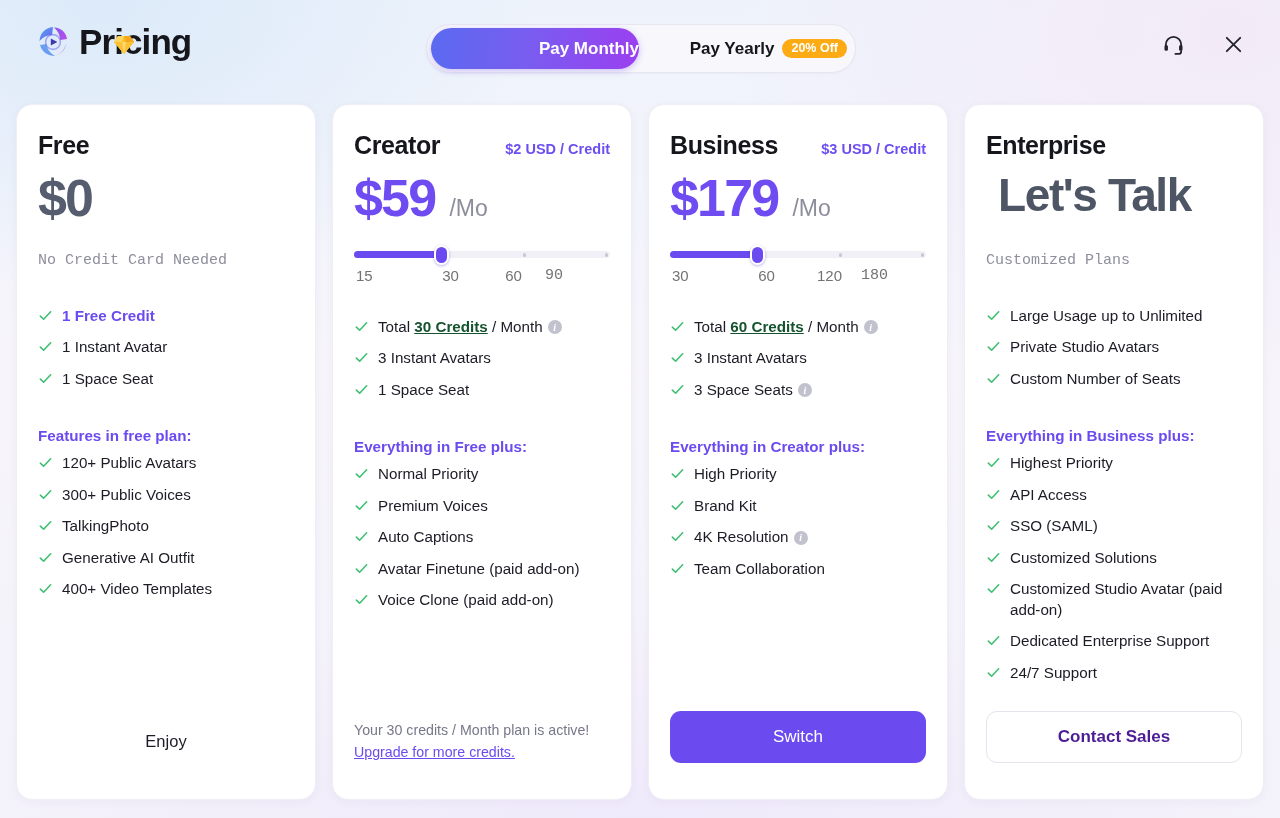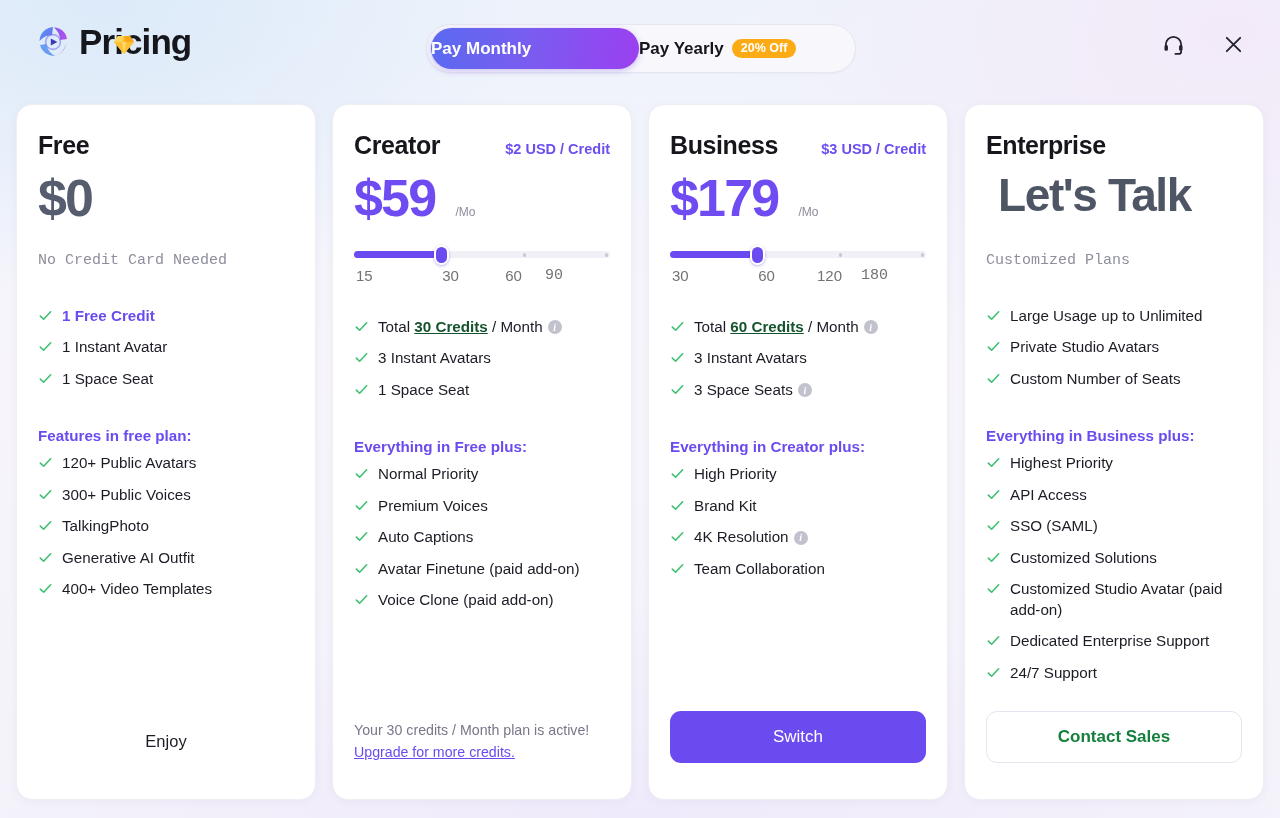--- a/index.html
+++ b/index.html
@@ -37,21 +37,21 @@
     position: absolute; left: 426px; top: 24px;
     width: 430px; height: 49px;
     background: #f7f7fc;
     border: 1px solid #e7e6f0;
     border-radius: 26px;
     display: flex; align-items: center;
     box-shadow: 0 1px 2px rgba(30,20,80,.03);
   }
   .toggle-opt {
     height: 41px; border-radius: 22px;
-    display: flex; align-items: center; justify-content: flex-start; gap: 8px;
+    display: flex; align-items: center; justify-content: flex-end; gap: 8px;
     font-size: 17px; font-weight: 700; cursor: pointer;
     user-select: none;
   }
   .toggle-opt.active {
     margin-left: 4px; width: 208px;
     background: linear-gradient(95deg, #5a6af0 0%, #7a5cf0 48%, #9b3ff0 100%);
     color: #ffffff;
     box-shadow: 0 2px 6px rgba(110,70,230,.30);
   }
   .toggle-opt.inactive {
@@ -100,21 +100,21 @@
   }
   .plan-rate { font-size: 14.5px; font-weight: 600; color: #6d4ef0; }
 
   .price-row { display: flex; align-items: baseline; margin-top: 11px; height: 58px; }
   .price {
     font-size: 52px; font-weight: 700; letter-spacing: -1.8px; line-height: 1;
   }
   .price.gray { color: #555d6e; }
   .price.purple { color: #6e4cf2; }
   .price.talk { font-size: 46px; color: #4e5666; letter-spacing: -1.4px; margin-left: 12px; }
-  .per { font-size: 12px; color: #8d8d9c; margin-left: 20px; font-weight: 400; }
+  .per { font-size: 23px; color: #8d8d9c; margin-left: 14px; font-weight: 400; }
 
   .subnote {
     margin-top: 22px; font-size: 15px; color: #8e8e9d; height: 20px; font-family: Liberation Mono, monospace;
   }
 
   
   .slider-block { margin-top: 21px; height: 46px; }
   .track {
     position: relative; height: 7px; border-radius: 4px; background: #f1f0f6;
   }
@@ -178,21 +178,21 @@
   .activenote a { color: #6b4bf0; text-decoration: underline; cursor: pointer; }
   .btn-primary {
     height: 52px; border-radius: 11px; border: none;
     background: #6b4bf0; color: #fff;
     font-size: 17px; font-weight: 500; cursor: pointer;
     font-family: "Liberation Sans", sans-serif;
     margin-bottom: 16px;
   }
   .btn-outline {
     height: 52px; border-radius: 11px;
-    background: #fff; border: 1px solid #e6e4ee; color: #15803d;
+    background: #fff; border: 1px solid #e6e4ee; color: #4c1d95;
     font-size: 17px; font-weight: 600; cursor: pointer;
     font-family: "Liberation Sans", sans-serif;
     margin-bottom: 16px;
   }
 </style>
 </head>
 <body>
 
 <div class="header">
 

